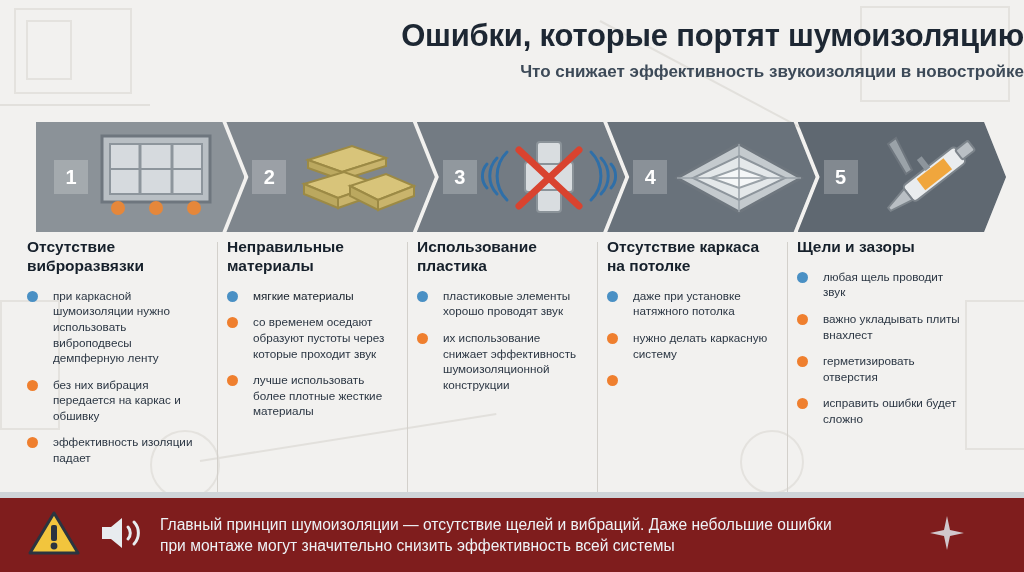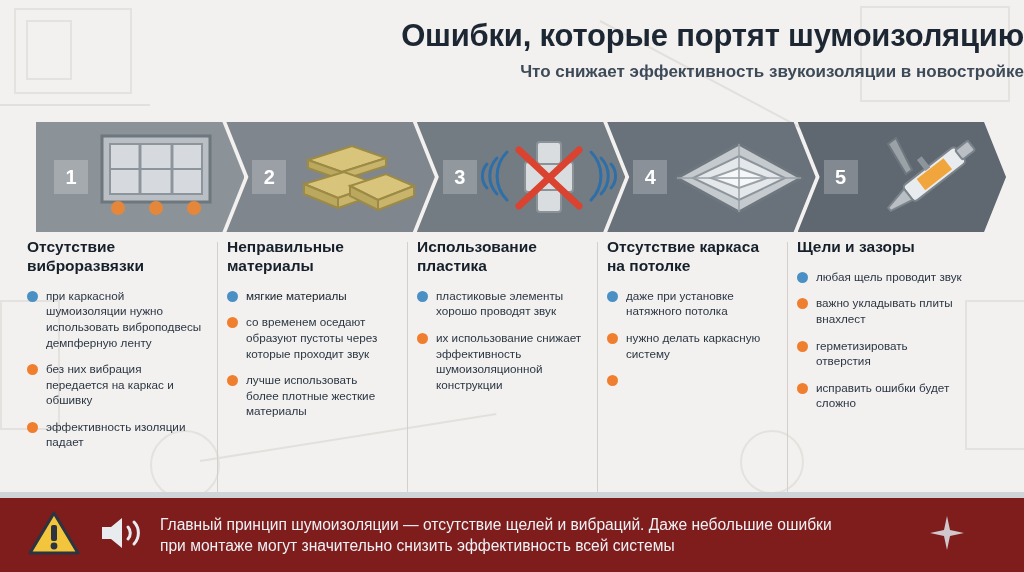--- a/index.html
+++ b/index.html
@@ -82,21 +82,21 @@
     position: absolute; left: 0; top: 4px; bottom: -150px;
     width: 1px; background: #d3d0cb;
   }
   .col h3 {
     margin: 0 0 12px 0;
     font-size: 15.5px;
     line-height: 1.22;
     color: #16202b;
     font-weight: bold;
   }
-  .bul { display: flex; margin-bottom: 11px; }
+  .bul { display: flex; margin-bottom: 11px; gap: 7px; }
   .dot {
     flex: 0 0 auto;
     width: 11px; height: 11px; border-radius: 50%;
     margin: 3px 8px 0 0;
   }
   .dot.blue { background: #4a90c4; }
   .dot.orange { background: #ef7f2e; }
   .txt { font-size: 11.7px; line-height: 1.33; color: #2b3643; }
   .txt b { font-weight: normal; color: #16202b; }
 

